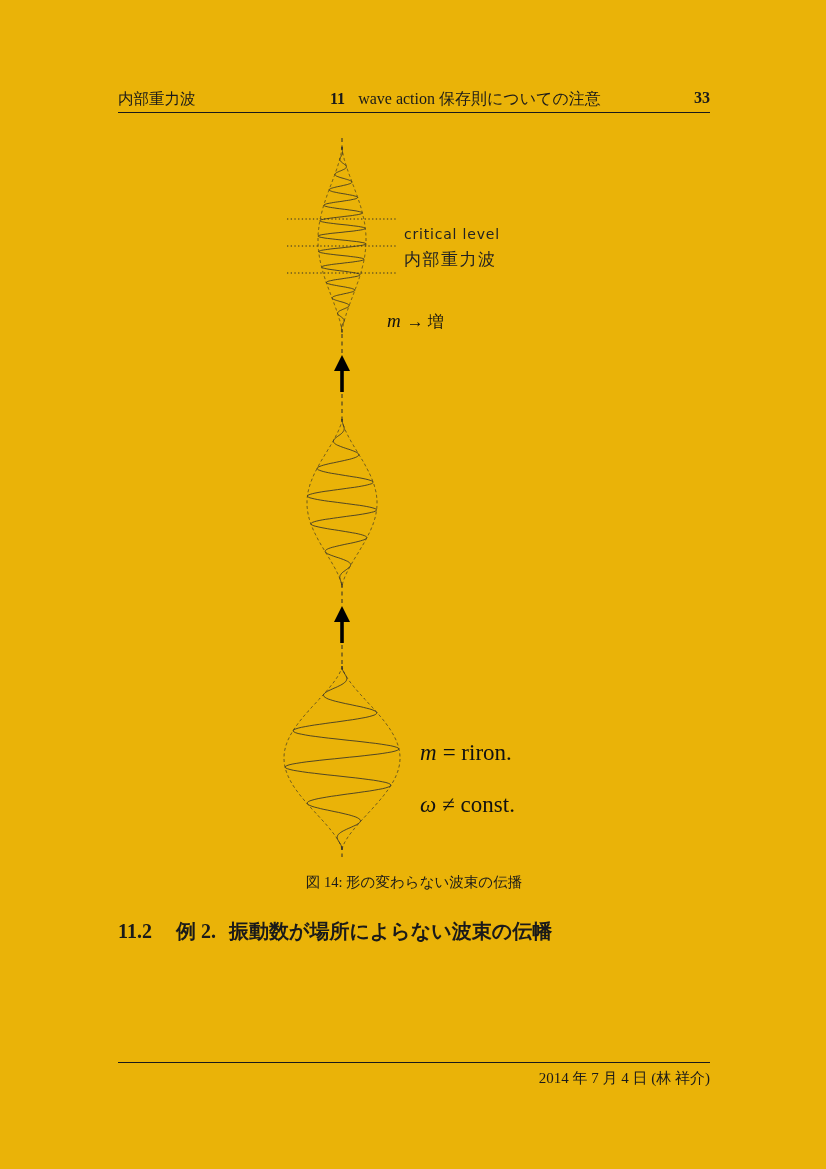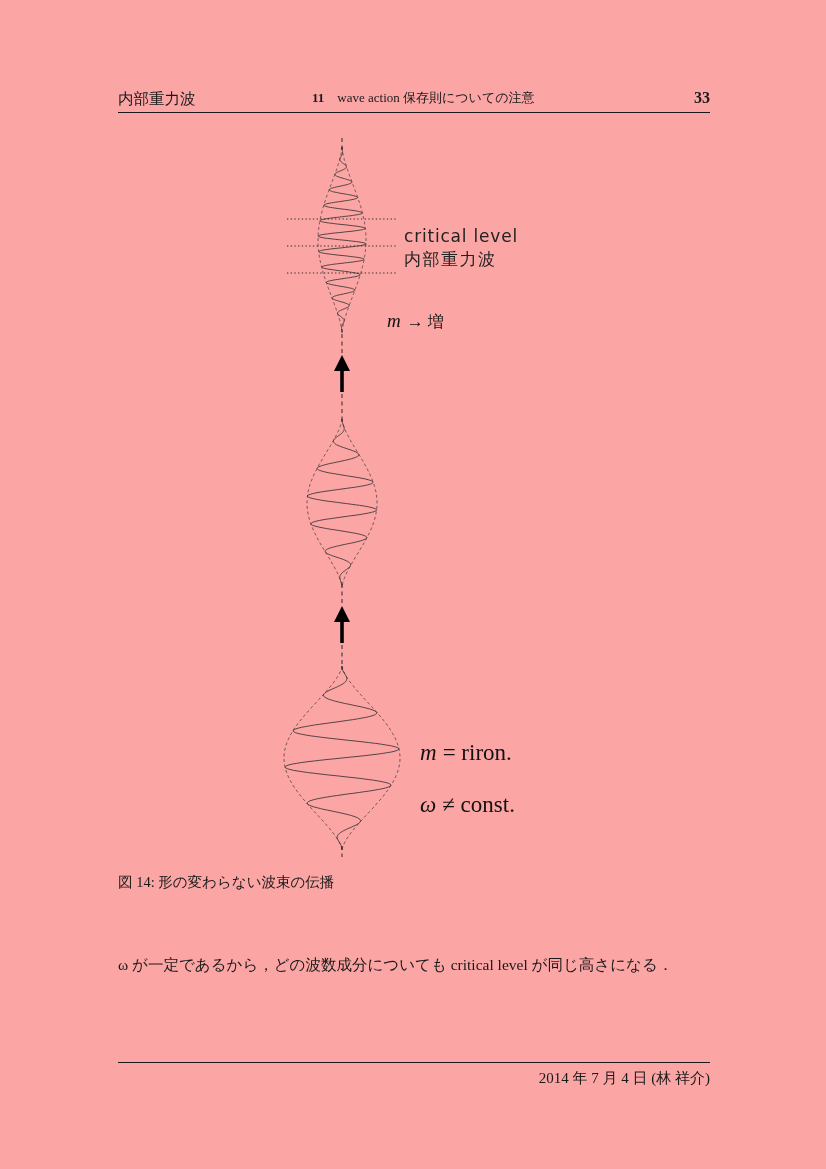--- a/index.html
+++ b/index.html
@@ -1,48 +1,48 @@
 <!DOCTYPE html>
 <html><head>
 <meta charset="utf-8">
 <style>
   html,body{margin:0;padding:0;background:#e8e8e8;}
   .page{
     position:relative;
     width:826px;height:1169px;
     margin:0 auto;
-    background:#fca5a5;
+    background:#eab308;
     overflow:hidden;
     color:#1a1a1a;
     font-family:"Liberation Serif","DejaVu Serif",serif;
   }
   .abs{position:absolute;}
   .serif{font-family:"Liberation Serif","DejaVu Serif",serif;margin-top:24px;}
   .sans{font-family:"DejaVu Sans","Liberation Sans",sans-serif;}
 
   .header-left{left:118px;top:89px;font-size:15.5px;}
-  .header-mid{left:312px;top:89px;font-size:13px;}
+  .header-mid{left:330px;top:89px;font-size:16px;}
   .header-mid .no{font-weight:bold;margin-right:13px;}
   .header-page{right:116px;top:89px;font-size:16px;font-weight:bold;}
   .rule{height:1.2px;background:#1a1a1a;}
   .header-rule{left:118px;top:112px;width:592px;}
 
   .fig-svg{left:0;top:0;width:826px;height:1169px;pointer-events:none;}
 
-  .lbl-critical{left:404px;top:226px;font-size:17px;letter-spacing:0.8px;color:#222;text-align:right;}
+  .lbl-critical{left:404px;top:226px;font-size:14px;letter-spacing:0.8px;color:#222;text-align:right;}
   .lbl-varies{left:404px;top:248px;font-size:17px;letter-spacing:1.5px;color:#222;}
   .lbl-m-inc{left:387px;top:286px;font-size:16px;color:#111;}
   .lbl-m-inc .mi{font-style:italic;font-size:19px;font-family:"Liberation Serif","DejaVu Serif",serif;}
   .lbl-m-inc .arr{font-size:17px;margin:0 4px 0 6px;}
   .math-big{font-size:23px;color:#111;}
   .lbl-m-const{left:420px;top:716px;}
   .lbl-omega-const{left:420px;top:768px;font-family:Liberation Serif, serif;}
   .math-big .mi{font-style:italic;margin-right:6px;}
 
-  .caption{left:118px;top:873px;width:592px;text-align:left;font-size:14.5px;}
+  .caption{left:118px;top:873px;width:592px;text-align:center;font-size:14.5px;}
 
   .heading{left:118px;top:918px;font-size:20px;font-weight:bold;white-space:nowrap;}
   .heading .num{margin-right:24px;}
   .heading .ex{margin-right:13px;}
 
   .bodytext{left:118px;top:952px;width:596px;font-size:15.5px;line-height:25px;}
 
   .footer-rule{left:118px;top:1062px;width:592px;height:1px;}
   .footer-left{left:118px;top:1069px;font-size:15px;}
   .footer-right{right:116px;top:1069px;font-size:15px;margin-left:28px;}
@@ -91,21 +91,23 @@
   </div>
   <div class="abs serif math-big lbl-m-const">
     <span class="mi">m</span><span>= riron.</span>
   </div>
   <div class="abs serif math-big lbl-omega-const">
     <span class="mi">ω</span><span>≠ const.</span>
   </div>
 
   <div class="abs caption">図 14: 形の変わらない波束の伝播</div>
 
+  <div class="abs heading">
+    <span class="num">11.2</span><span class="ex">例 2.</span><span>振動数が場所によらない波束の伝幡</span>
+  </div>
 
   <div class="abs bodytext">
-    <div>ω が一定であるから，どの波数成分についても critical level が同じ高さになる．</div>
   </div>
 
   <div class="abs rule footer-rule"></div>
   <div class="abs footer-right">2014 年 7 月 4 日 (林 祥介)</div>
 
 </div>
 
 </body></html>

